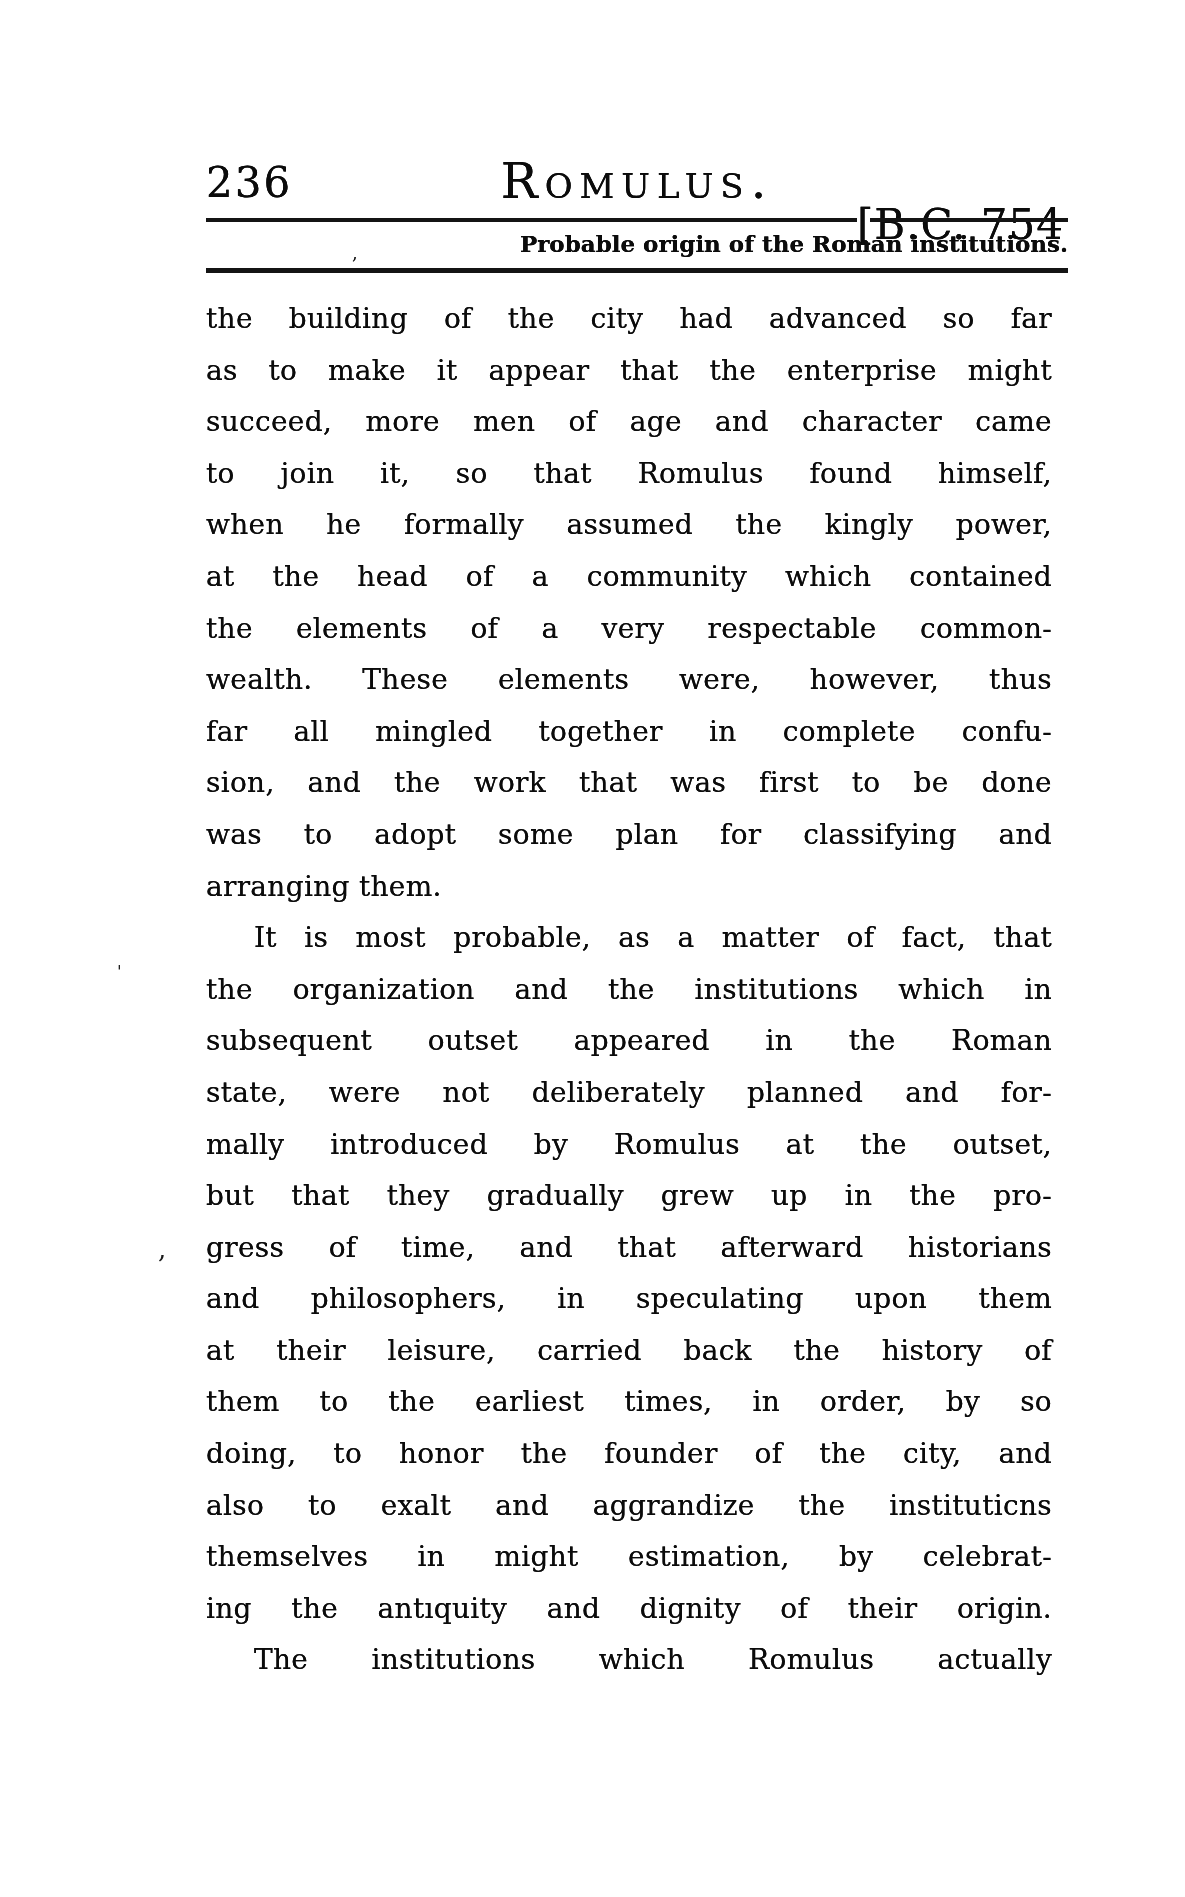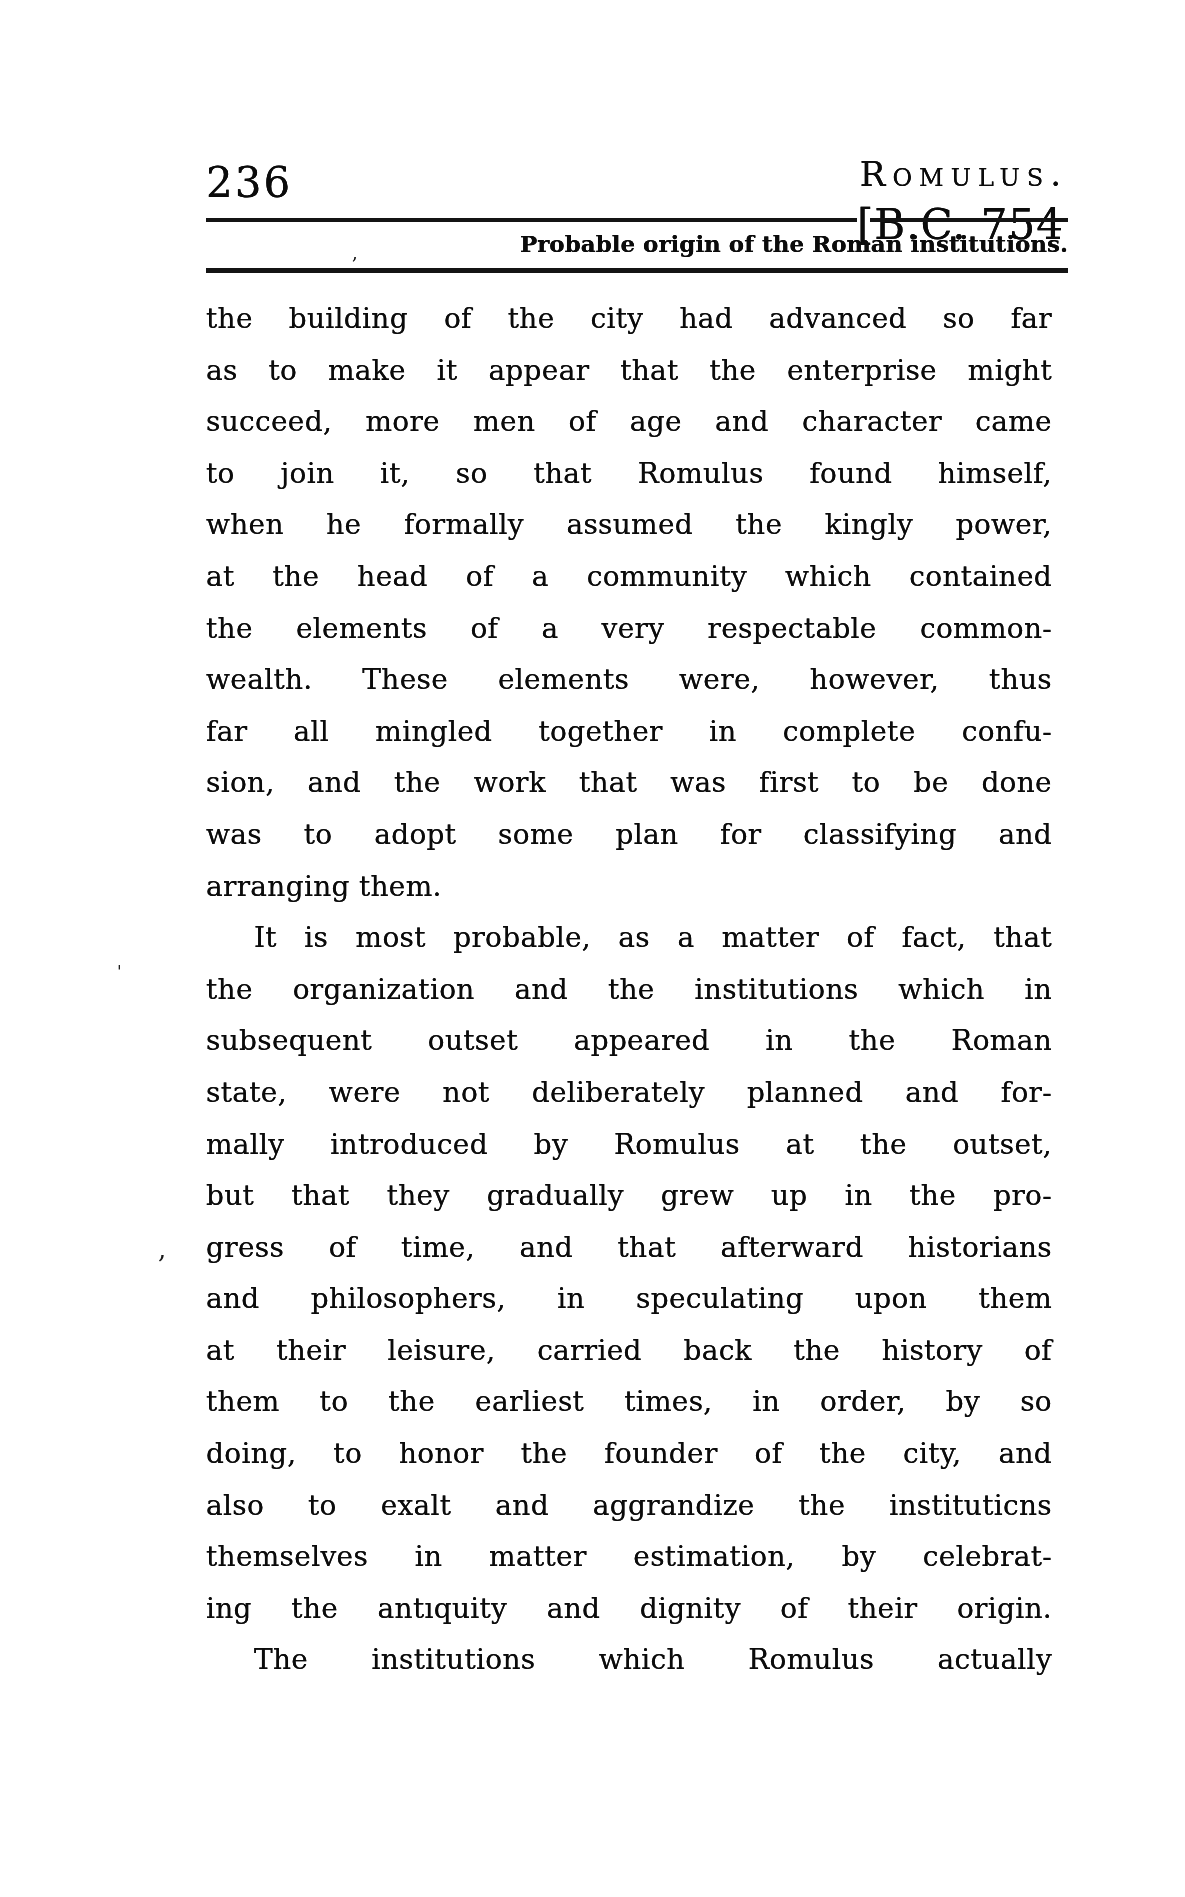--- a/index.html
+++ b/index.html
@@ -24,23 +24,23 @@
     font-size: 42px;
     line-height: 1;
     letter-spacing: 2px;
     text-shadow: 0 0 0.6px #000;
   }
   .running-title {
     position: absolute;
     left: 206px;
     top: 157px;
     width: 862px;
-    text-align: right;
+    text-align: center;
     font-variant: small-caps;
-    font-size: 34px;
+    font-size: 49px;
     line-height: 1;
     letter-spacing: 7px;
     text-shadow: 0 0 0.6px #000;
   }
   .date-label {
     position: absolute;
     left: 206px;
     top: 160px;
     width: 858px;
     text-align: right;
@@ -163,21 +163,21 @@
       <div class="line j">subsequent outset appeared in the Roman</div>
       <div class="line j">state, were not deliberately planned and for-</div>
       <div class="line j">mally introduced by Romulus at the outset,</div>
       <div class="line j">but that they gradually grew up in the pro-</div>
       <div class="line j">gress of time, and that afterward historians</div>
       <div class="line j">and philosophers, in speculating upon them</div>
       <div class="line j">at their leisure, carried back the history of</div>
       <div class="line j">them to the earliest times, in order, by so</div>
       <div class="line j">doing, to honor the founder of the city, and</div>
       <div class="line j">also to exalt and aggrandize the instituticns</div>
-      <div class="line j">themselves in matter estimation, by celebrat-</div>
+      <div class="line j">themselves in might estimation, by celebrat-</div>
       <div class="line j">ing the antıquity and dignity of their origin.</div>
       <div class="line j i">The institutions which Romulus actually</div>
     </div>
 
   <span class="margin-mark mark-tick">'</span>
 
   <span class="margin-mark mark-comma">,</span>
 
 </div>
 

